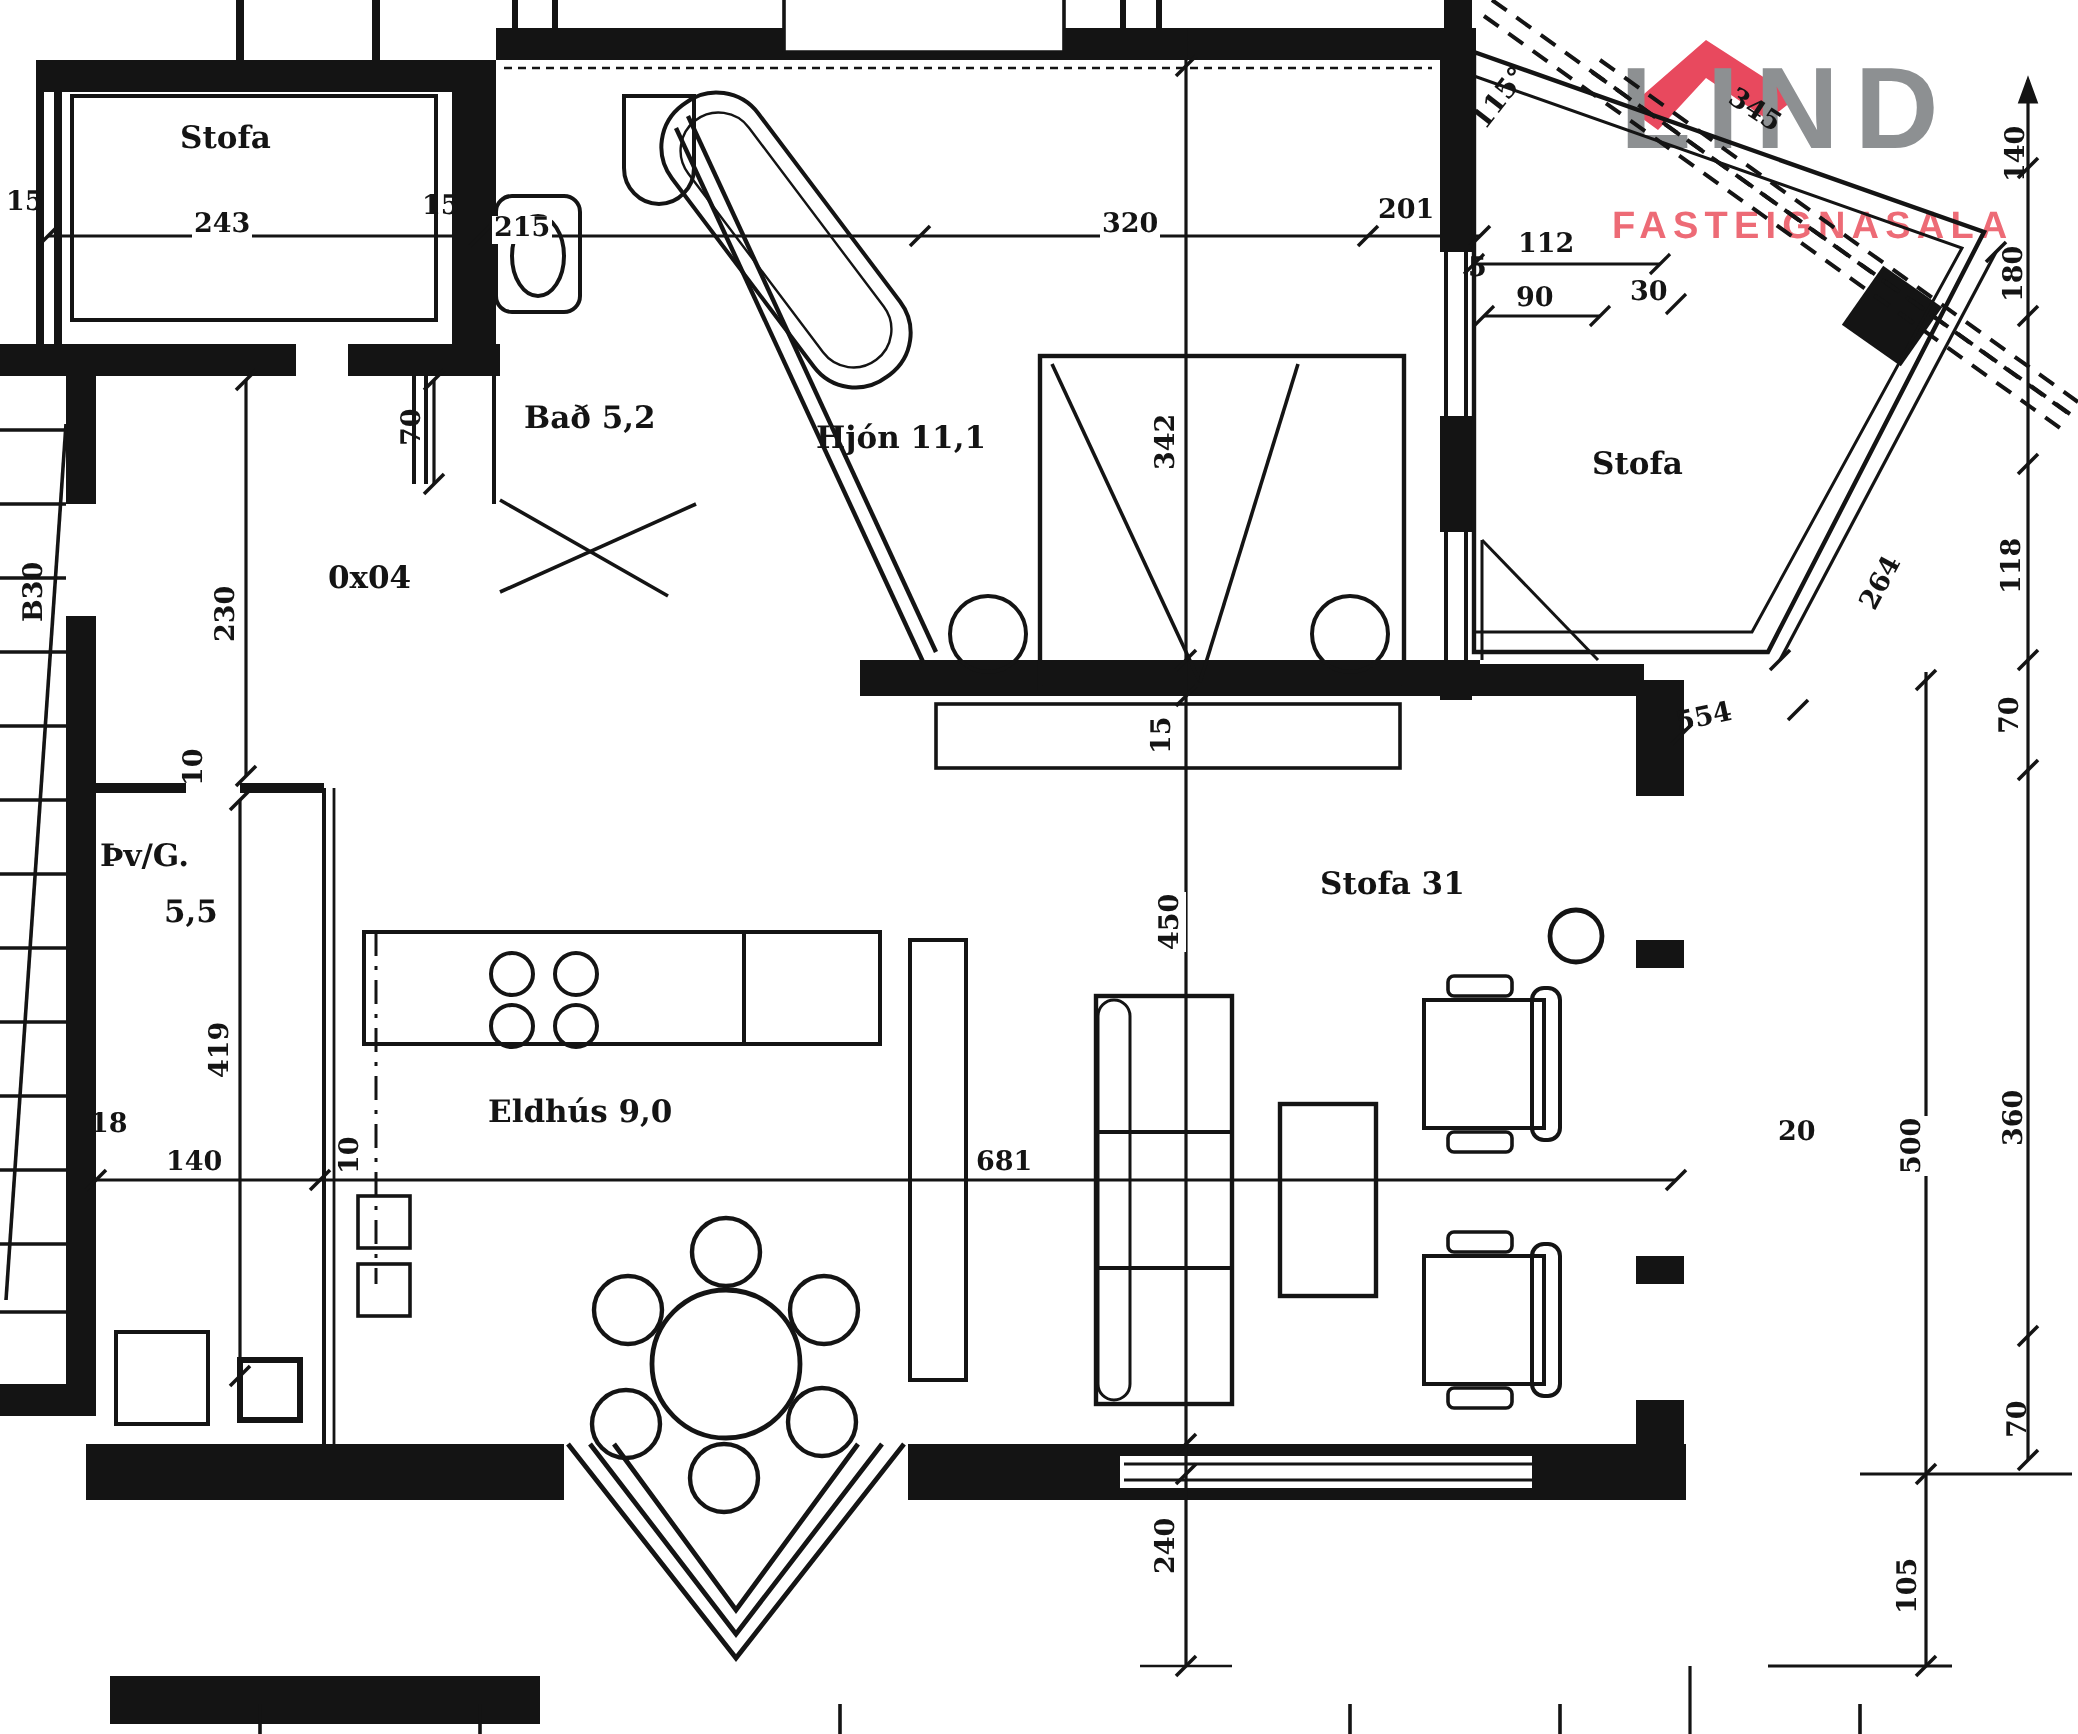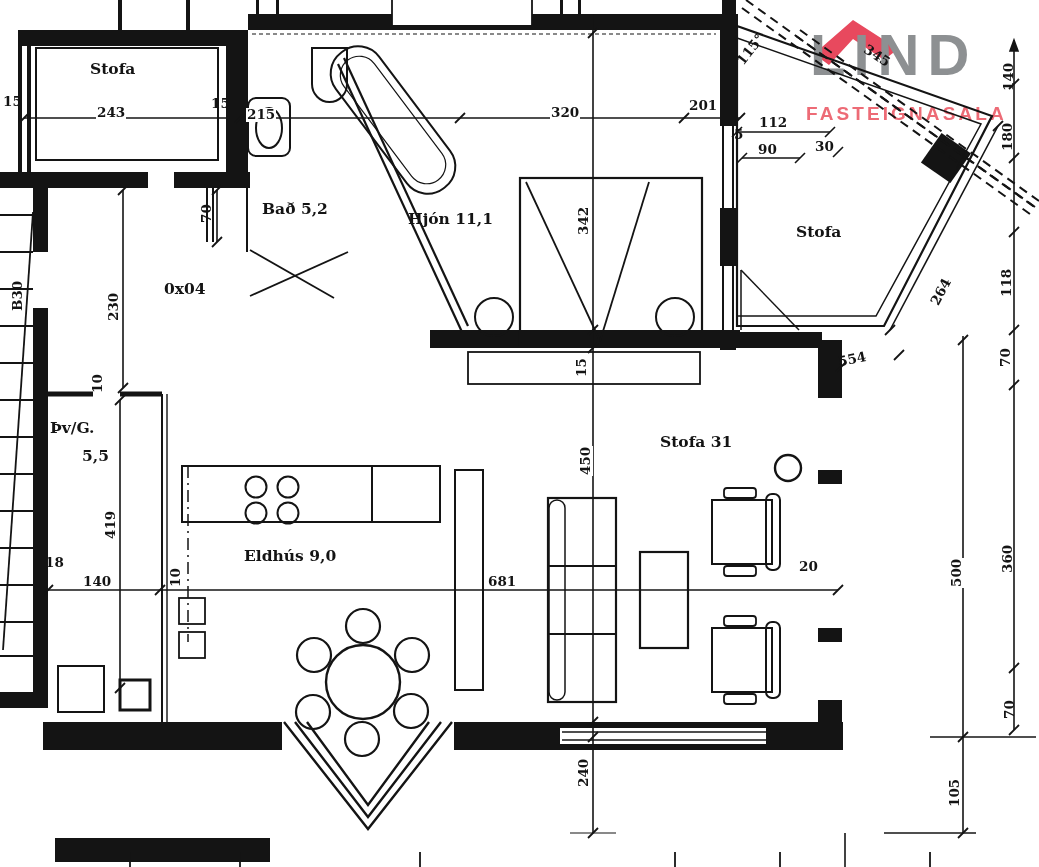--- a/index.html
+++ b/index.html
@@ -319,21 +319,21 @@
   <span class="dim nobg rot" style="left:1002px;top:92px">140</span>
   <span class="dim nobg rot" style="left:1001px;top:152px">180</span>
   <span class="dim nobg rot" style="left:1000px;top:298px">118</span>
   <span class="dim nobg" style="left:928px;top:302px;transform:rotate(-62deg);transform-origin:0 0">264</span>
   <span class="dim nobg" style="left:836px;top:356px;transform:rotate(-12deg);transform-origin:0 0">554</span>
   <span class="dim nobg rot" style="left:999px;top:368px">70</span>
   <span class="dim nobg rot" style="left:1001px;top:574px">360</span>
   <span class="dim rot" style="left:950px;top:588px">500</span>
   <span class="dim nobg rot" style="left:1003px;top:720px">70</span>
   <span class="dim nobg rot" style="left:948px;top:808px">105</span>
-  <span class="dim nobg" style="left:798px;top:560px">20</span>
+  <span class="dim nobg" style="left:888px;top:560px">20</span>
   <span class="dim nobg rot" style="left:200px;top:224px">70</span>
   <span class="dim nobg rot" style="left:107px;top:322px">230</span>
   <span class="dim nobg rot" style="left:11px;top:312px">B30</span>
   <span class="dim nobg rot" style="left:91px;top:394px">10</span>
   <span class="dim rot" style="left:104px;top:540px">419</span>
   <span class="dim nobg rot" style="left:169px;top:588px">10</span>
   <span class="dim nobg" style="left:44px;top:556px">18</span>
   <span class="dim" style="left:82px;top:575px">140</span>
   <span class="dim" style="left:487px;top:575px">681</span>
   <span class="dim rot" style="left:577px;top:236px">342</span>

